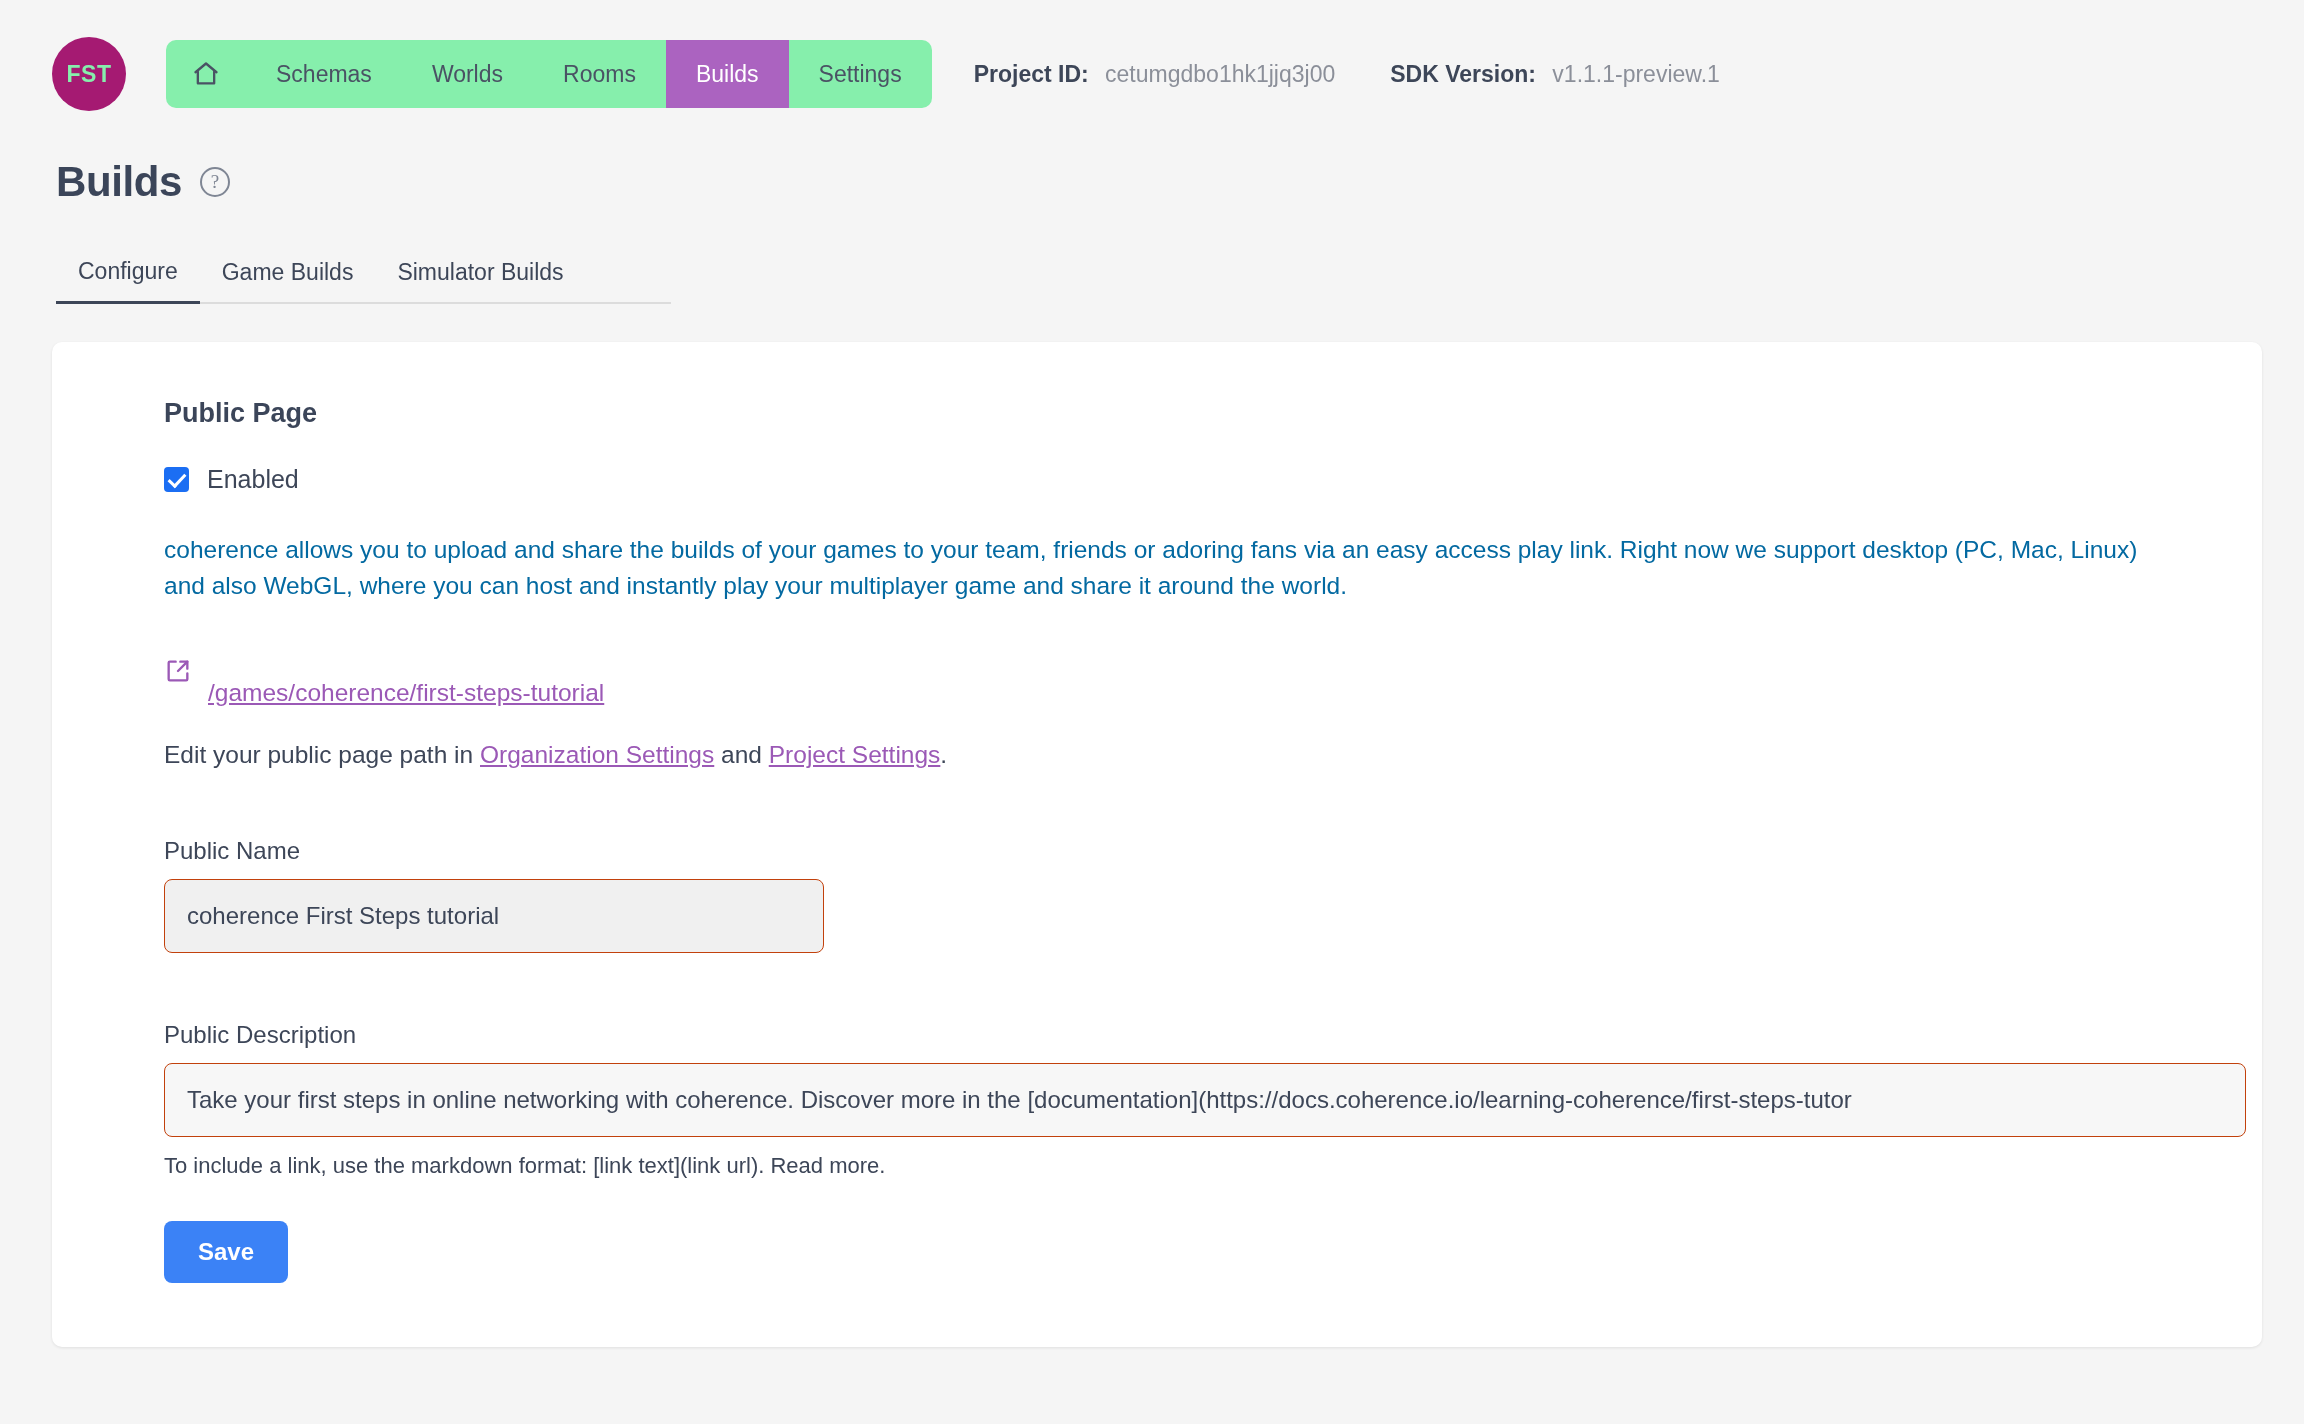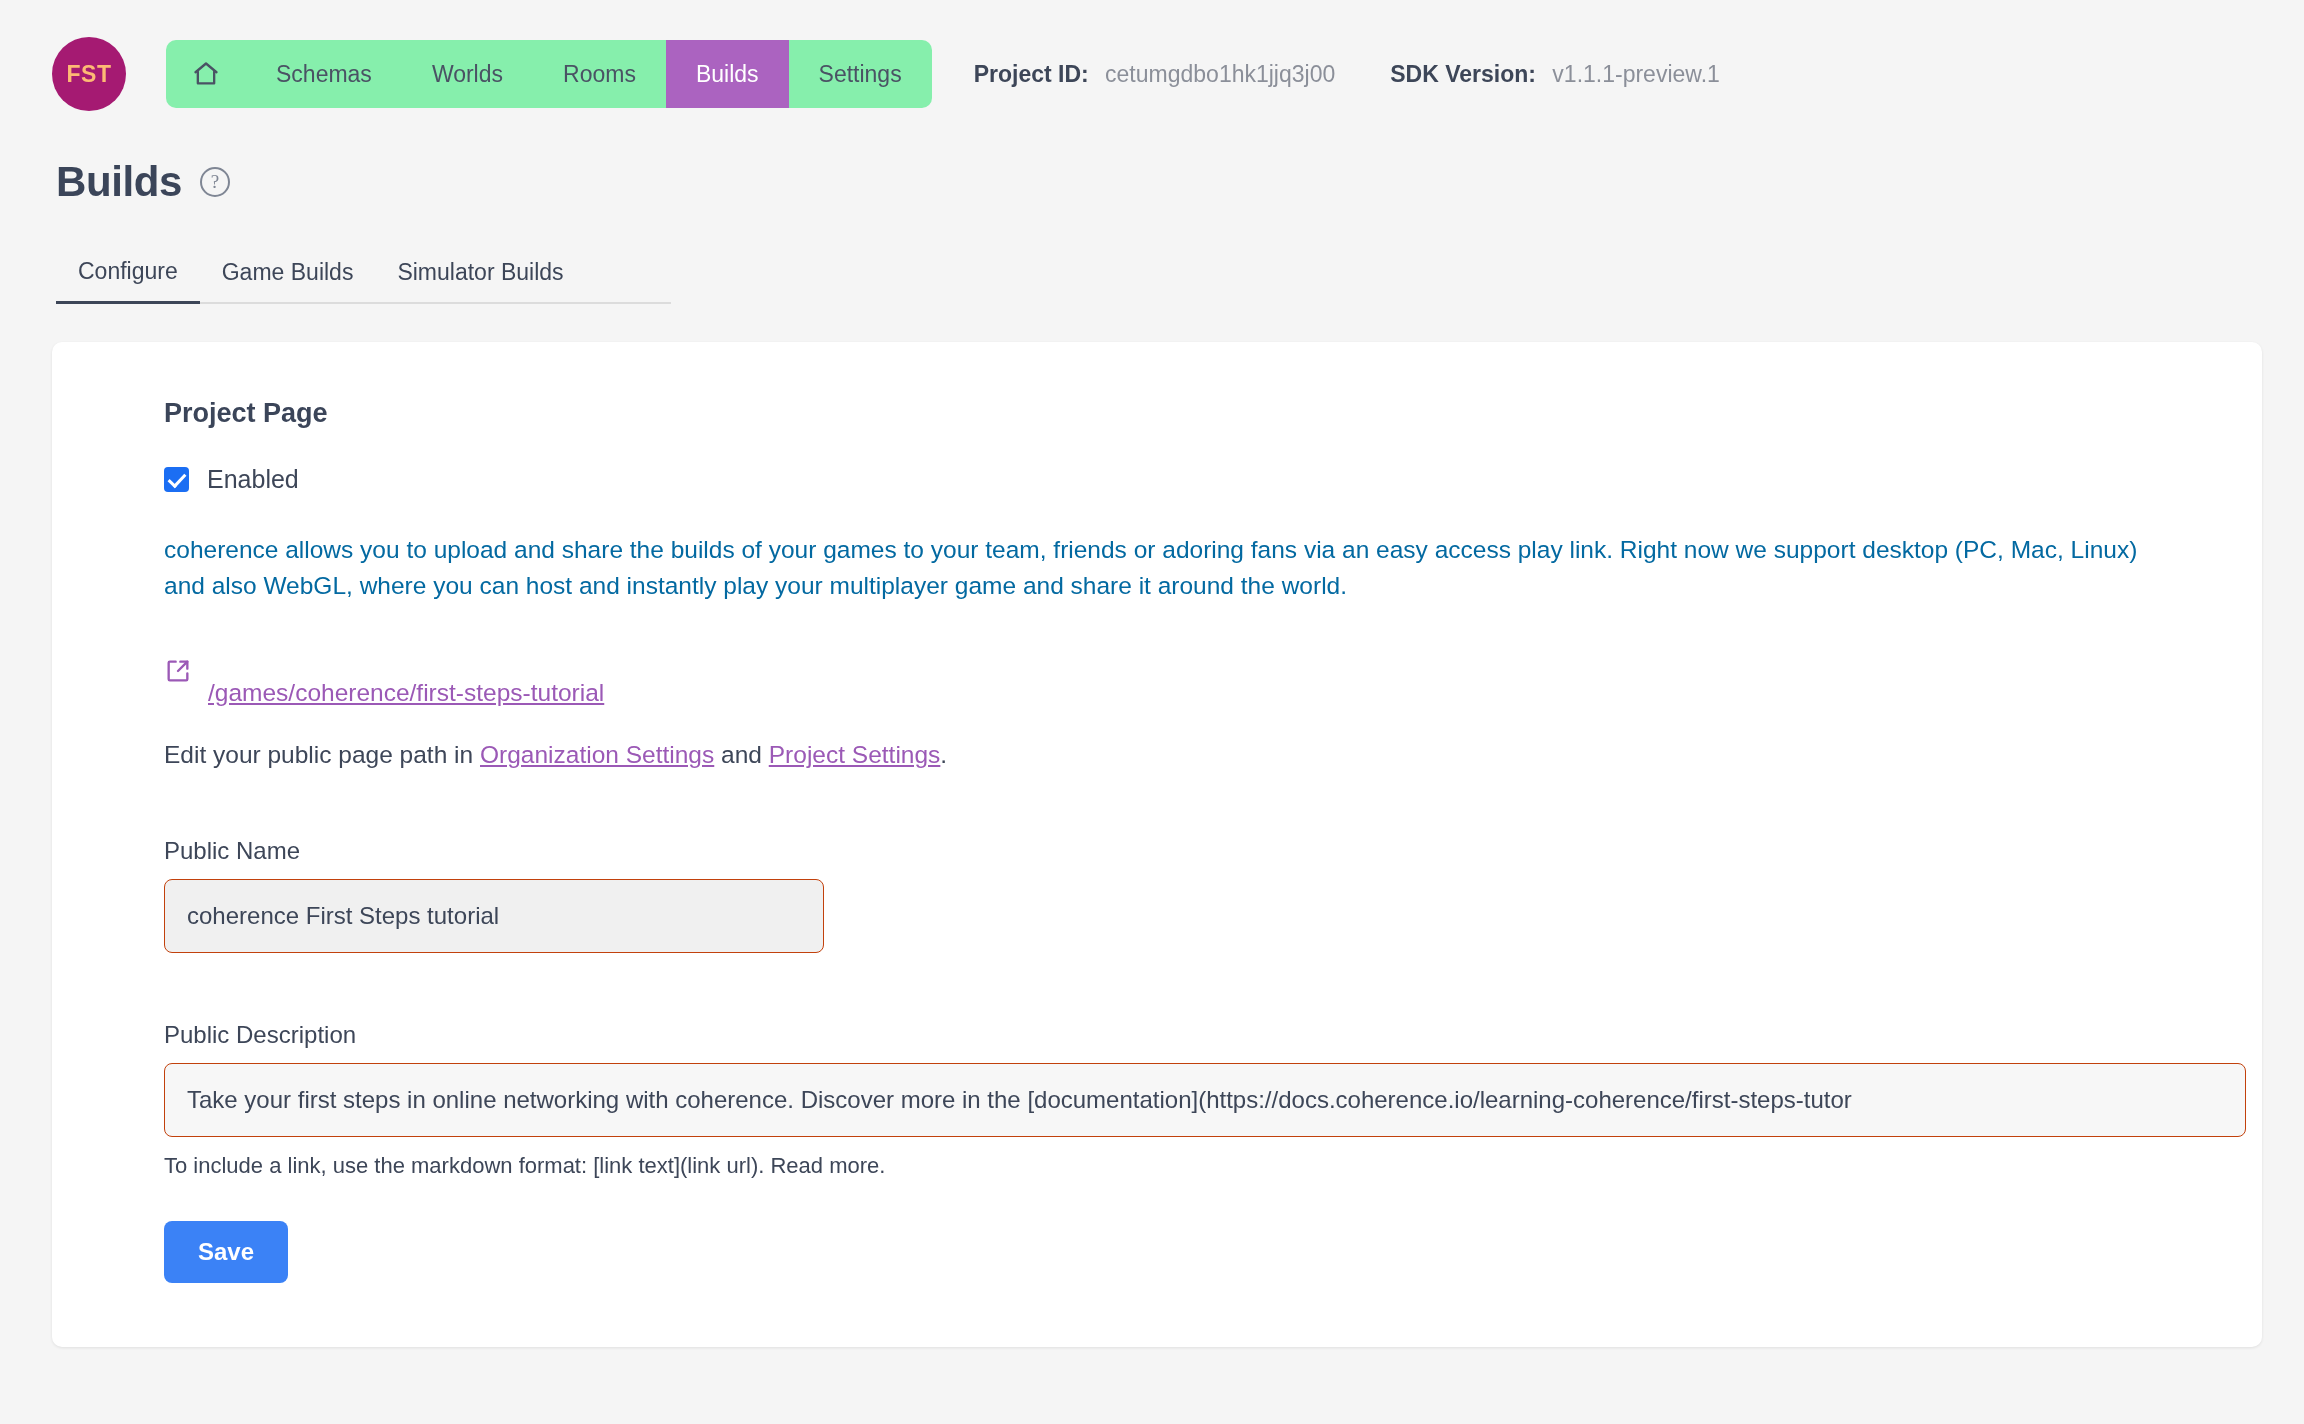--- a/index.html
+++ b/index.html
@@ -21,21 +21,21 @@
     display: flex;
     align-items: center;
     padding: 28px 0 0 52px;
     height: 120px;
   }
   .logo {
     width: 74px;
     height: 74px;
     border-radius: 50%;
     background: #a51a72;
-    color: #fdba74;
+    color: #86efac;
     font-size: 23px;
     font-weight: bold;
     display: flex;
     align-items: center;
     justify-content: center;
     letter-spacing: 0.5px;
     flex: 0 0 auto;
   }
   .navgroup {
     display: flex;
@@ -275,21 +275,21 @@
   <div class="help-icon">?</div>
 </div>
 
 <div class="tabs">
   <div class="tab active">Configure</div>
   <div class="tab">Game Builds</div>
   <div class="tab">Simulator Builds</div>
 </div>
 
 <div class="card">
-  <div class="section-title">Project Page</div>
+  <div class="section-title">Public Page</div>
 
   <div class="check-row">
     <div class="checkbox"></div>
     <div class="check-label">Enabled</div>
   </div>
 
   <p class="paragraph">coherence allows you to upload and share the builds of your games to your team, friends or adoring fans via an easy access play link. Right now we support desktop (PC, Mac, Linux) and also WebGL, where you can host and instantly play your multiplayer game and share it around the world.</p>
 
   <div class="link-row">
     <span class="ext-icon">

